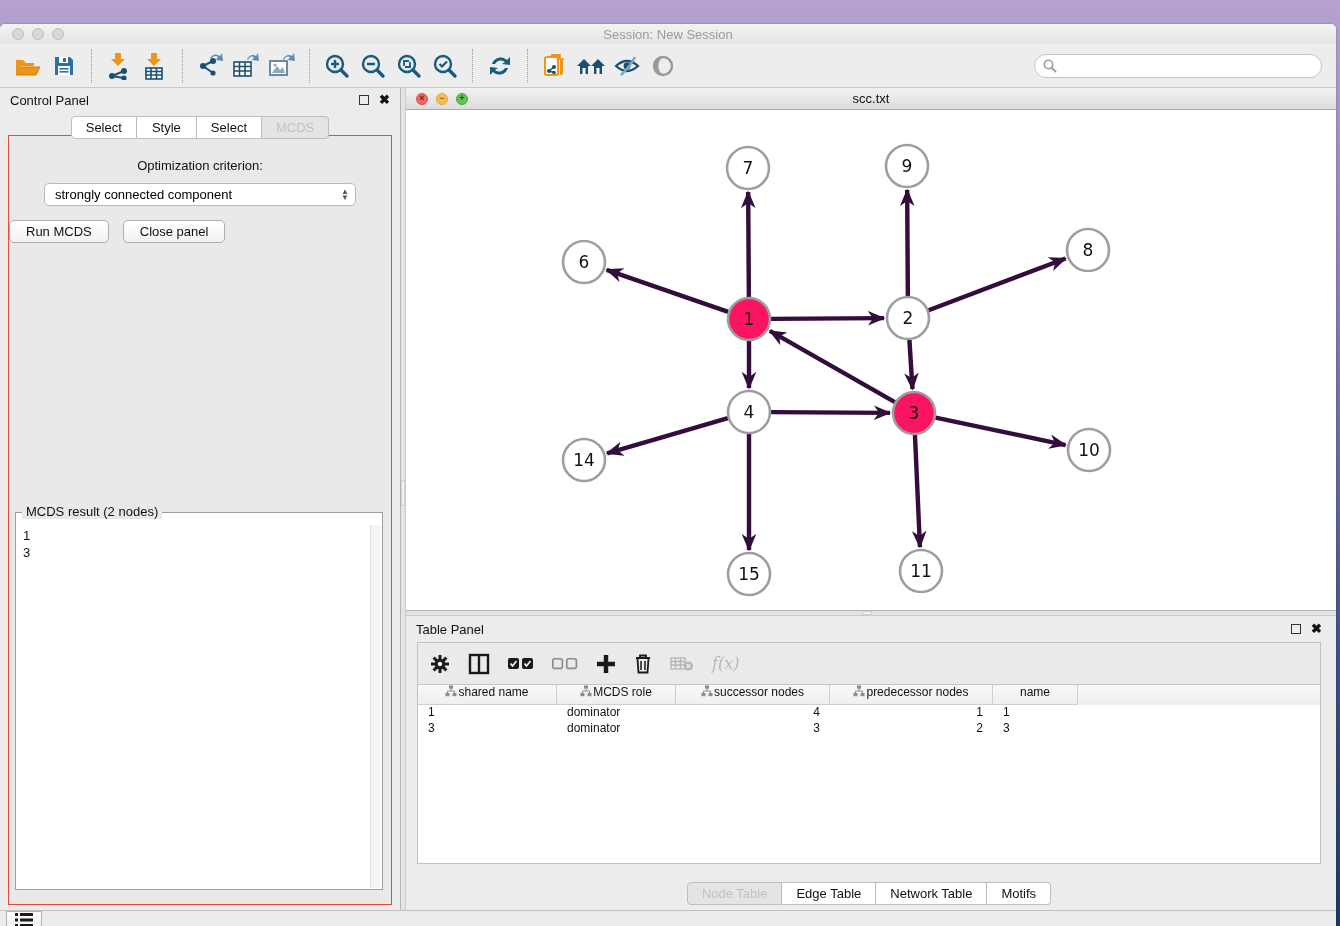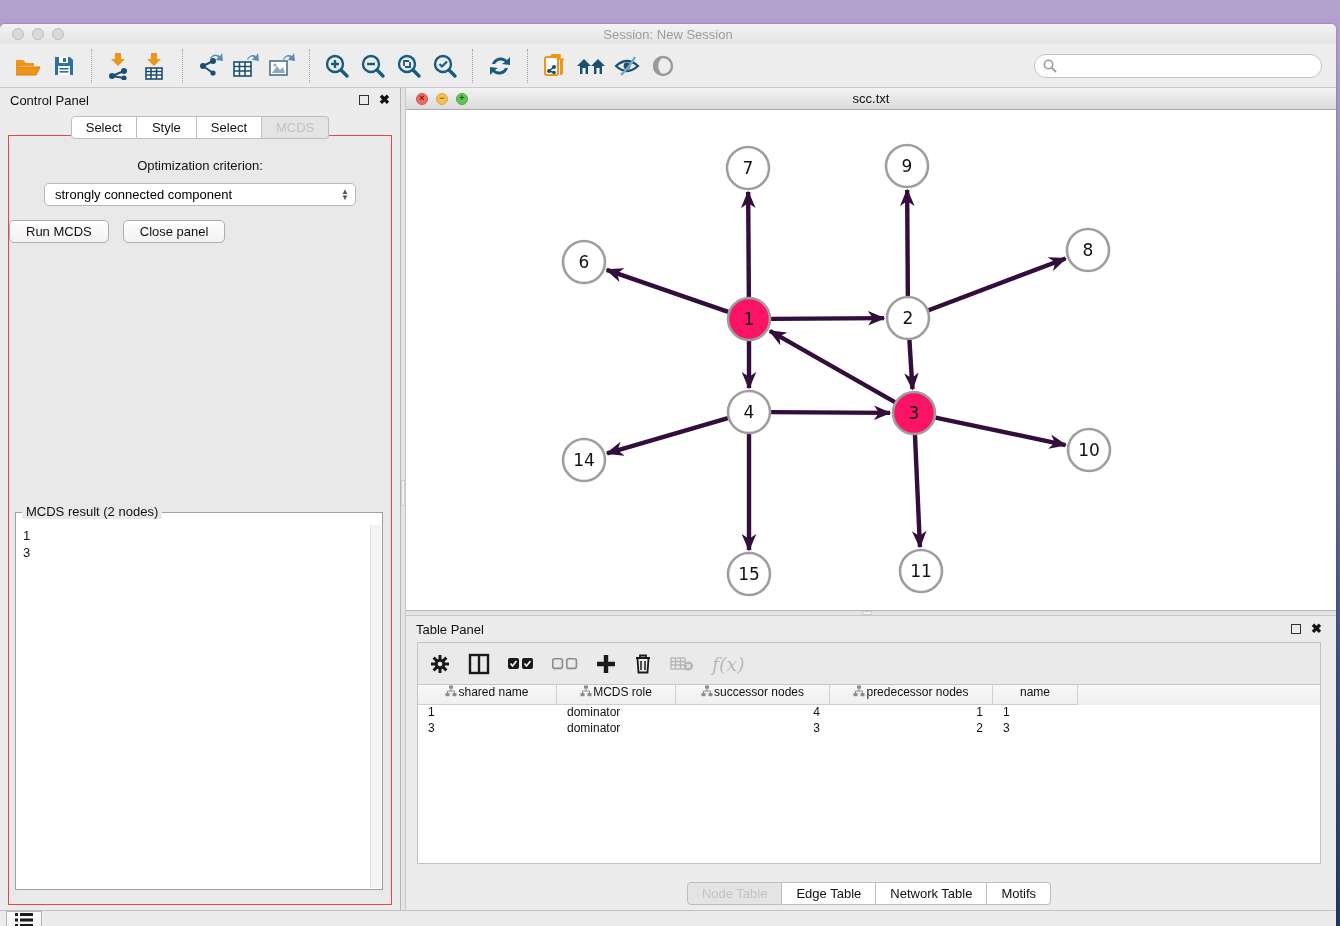--- a/index.html
+++ b/index.html
@@ -94,21 +94,21 @@
   .tl-grn { background:#61c555; border:1px solid #4aa83f; color:#0d5d0d; }
   .net-title { position:absolute; left:0; right:0; text-align:center; font-size:13px; color:#111; }
   .canvas { position:absolute; left:0; top:22px; right:0; bottom:0; background:#fff; }
   .hsplit { position:absolute; left:0; right:0; top:522px; height:6px; background:#e4e4e4; border-top:1px solid #b6b6b6; border-bottom:1px solid #c9c9c9; }
   .hsplit .handle { position:absolute; top:0; bottom:0; left:456px; width:10px; background:#f2f2f2; border:1px solid #cfcfcf; }
   
   .tpanel { position:absolute; left:0; right:4px; top:528px; bottom:0; }
   .tp-container { position:absolute; left:11px; right:11px; top:26px; height:222px; background:#fff; border:1px solid #c2c2c2; }
   .tp-toolbar { height:42px; background:#eaeaea; border-bottom:1px solid #c6c6c6; display:flex; align-items:center; padding:0 12px; gap:18px; }
   .tt-btn { display:flex; align-items:center; justify-content:center; }
-  .fx { font-family:"DejaVu Serif", serif; font-style:italic; font-size:19px; color:#b8b8b8; }
+  .fx { font-family:"DejaVu Serif", serif; font-style:italic; font-size:16px; color:#b8b8b8; }
   .thead { display:flex; height:20px; font-size:12px; color:#111; background:linear-gradient(#f8f8f8,#efefef); }
   .th { border-right:1px solid #cfcfcf; border-bottom:1px solid #cfcfcf; display:flex; justify-content:center; gap:1px; }
   .trow { display:flex; height:16px; font-size:12px; color:#111; }
   .td { padding:0 10px; overflow:hidden; white-space:nowrap; }
   .c0 { width:139px; } .c1 { width:119px; } .c2 { width:154px; } .c3 { width:163px; } .c4 { width:85px; }
   .ralign { text-align:right; }
   .tp-tabs { position:absolute; left:0; right:0; top:266px; display:flex; justify-content:center; }
   
   .statusbar {
     position:absolute; left:0; right:0; bottom:0; height:36px; background:#ececec; border-top:1px solid #c2c2c2;

